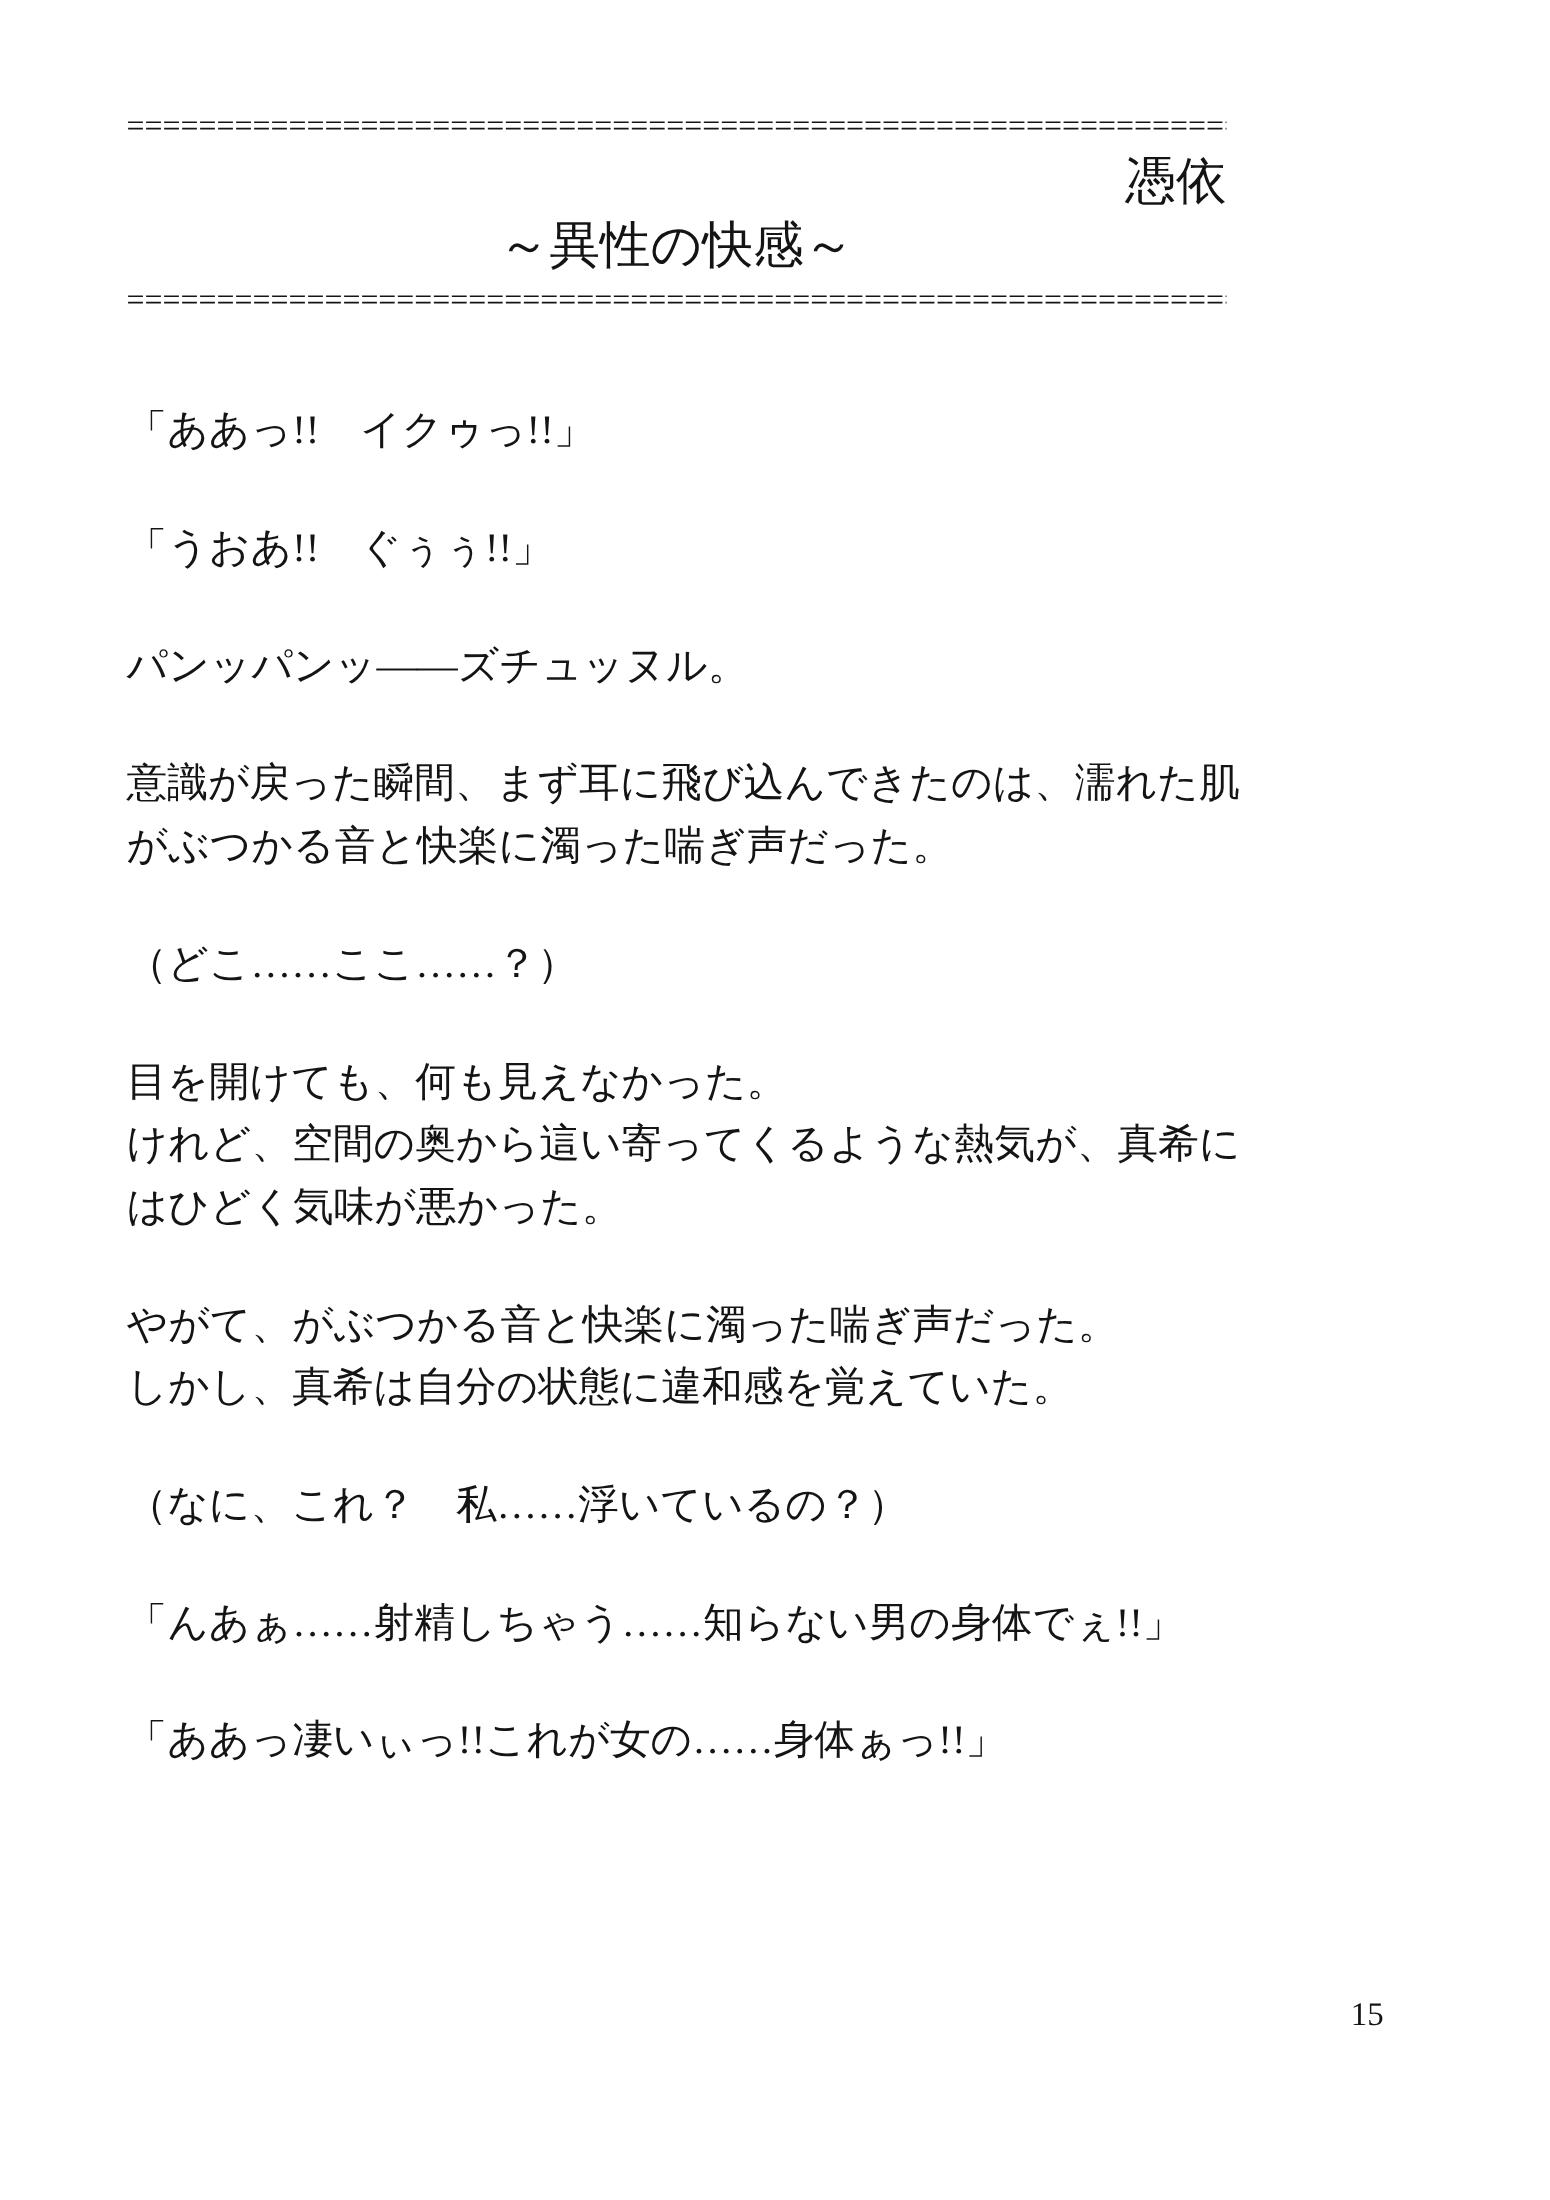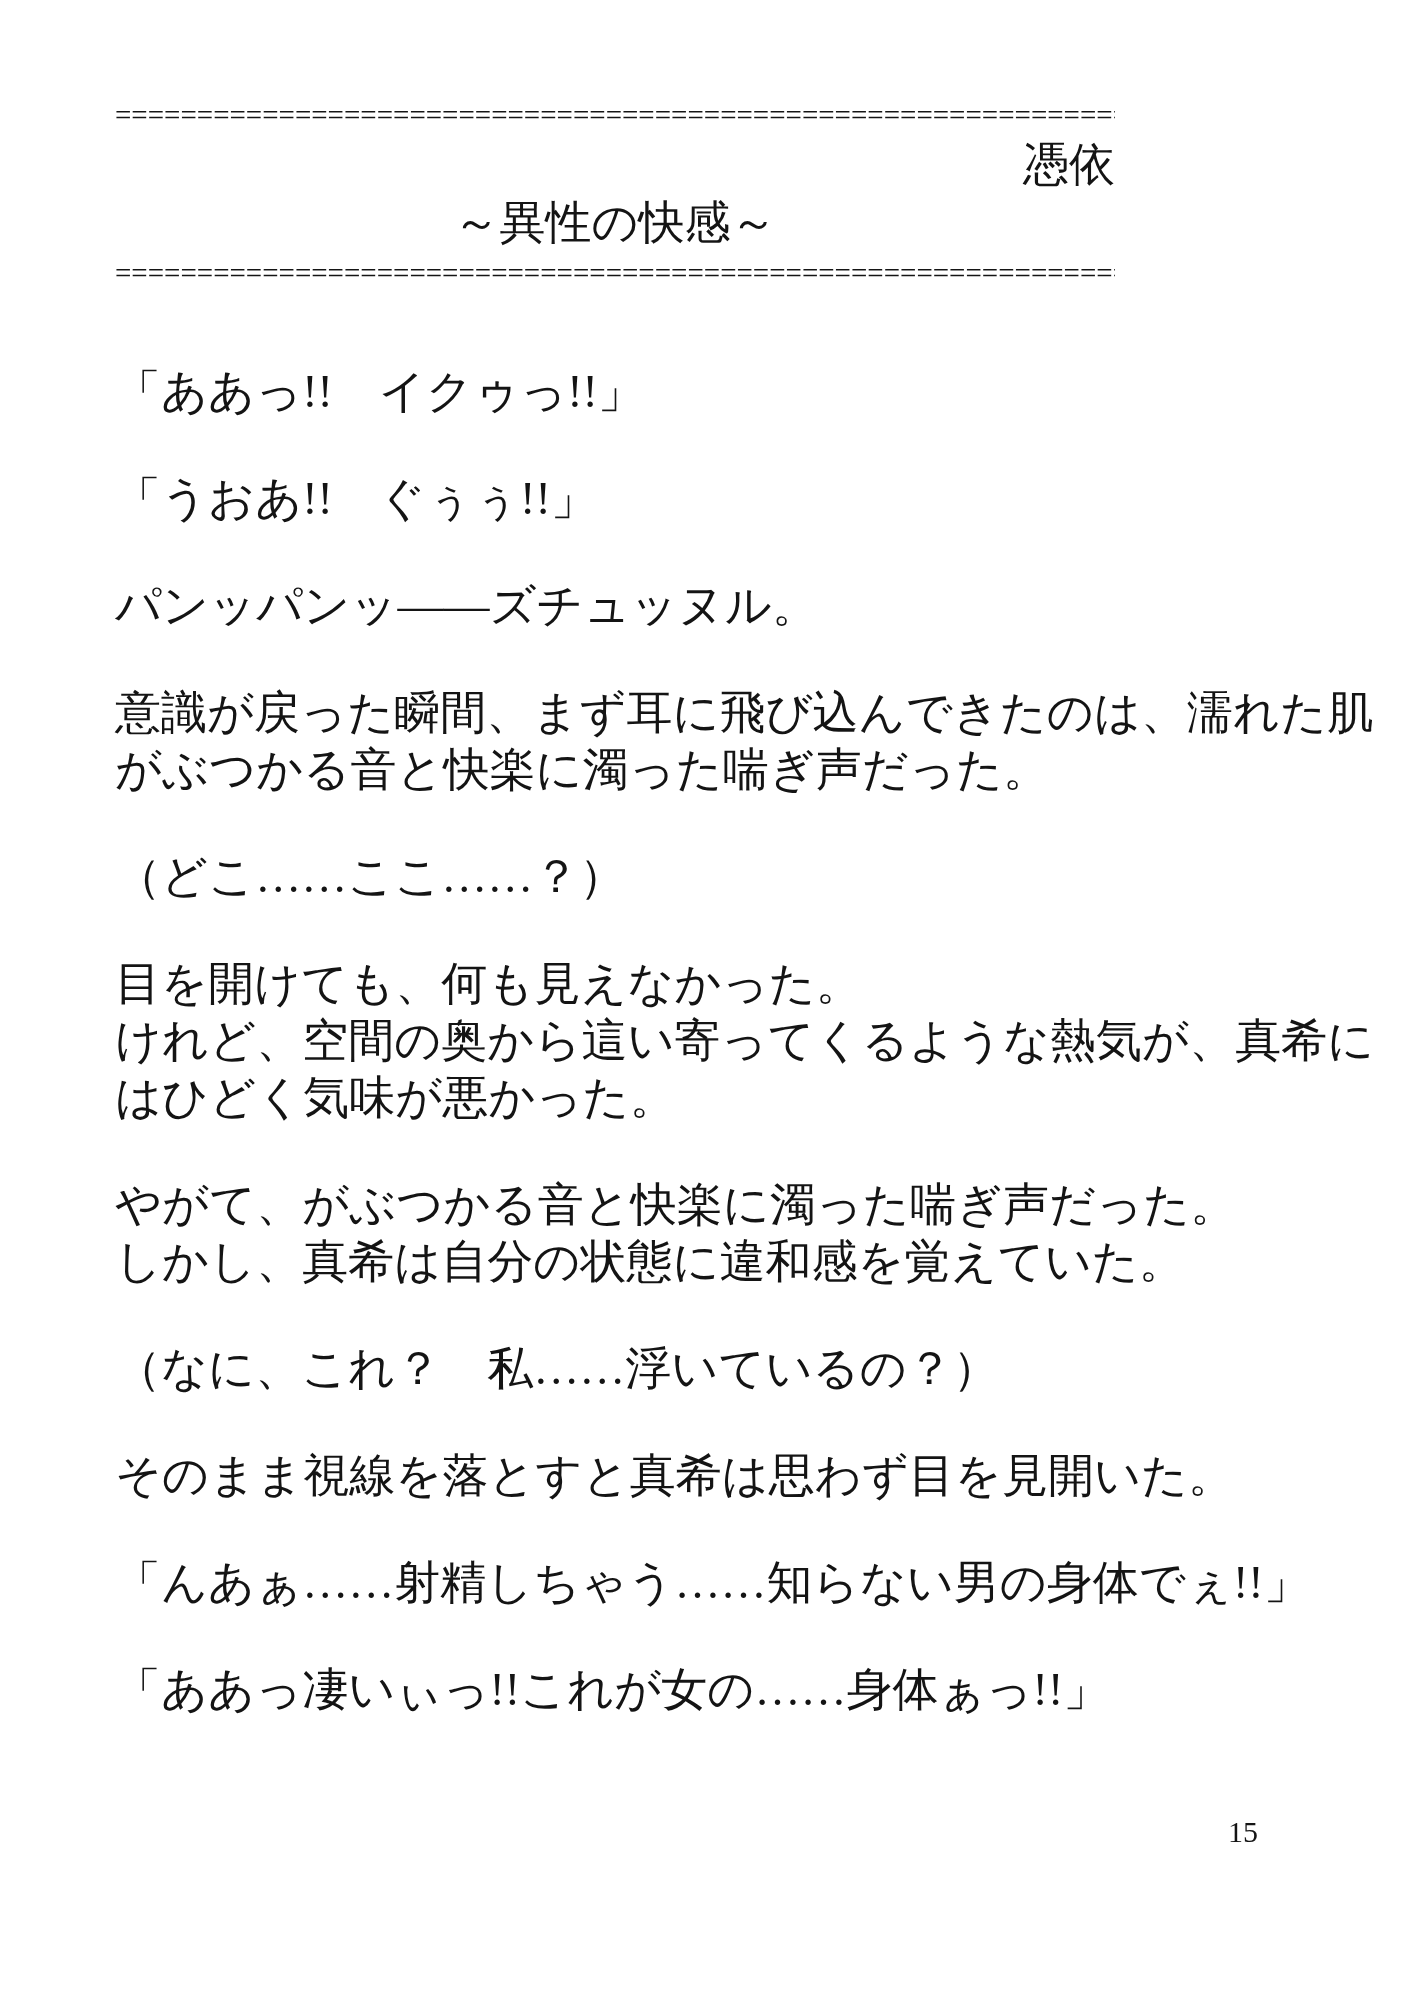--- a/index.html
+++ b/index.html
@@ -46,21 +46,21 @@
     line-height: 58px;
     font-weight: normal;
   }
   .separator.bottom {
     margin-top: 6px;
   }
   .story-body {
     margin-left: 115px;
     margin-top: 75px;
     width: 1115px;
-    font-size: 46px;
+    font-size: 37px;
     line-height: 57px;
   }
   .story-body p {
     margin: 0 0 50px 0;
     padding: 0;
   }
   .text-line {
     display: block;
     white-space: nowrap;
   }
@@ -109,23 +109,20 @@
       <span class="text-line">はひどく気味が悪かった。</span>
     </p>
     <p>
       <span class="text-line">やがて、がぶつかる音と快楽に濁った喘ぎ声だった。</span>
       <span class="text-line">しかし、真希は自分の状態に違和感を覚えていた。</span>
     </p>
     <p>
       <span class="text-line">（なに、これ？　私……浮いているの？）</span>
     </p>
     <p>
-      <span class="text-line">そのまま視線を落とすと真希は思わず目を見開いた。</span>
-    </p>
-    <p>
       <span class="text-line">「んあぁ……射精しちゃう……知らない男の身体でぇ!!」</span>
     </p>
     <p>
       <span class="text-line">「ああっ凄いぃっ!!これが女の……身体ぁっ!!」</span>
     </p>
   </div>
 
   <div class="page-number">15</div>
 
 </div>

